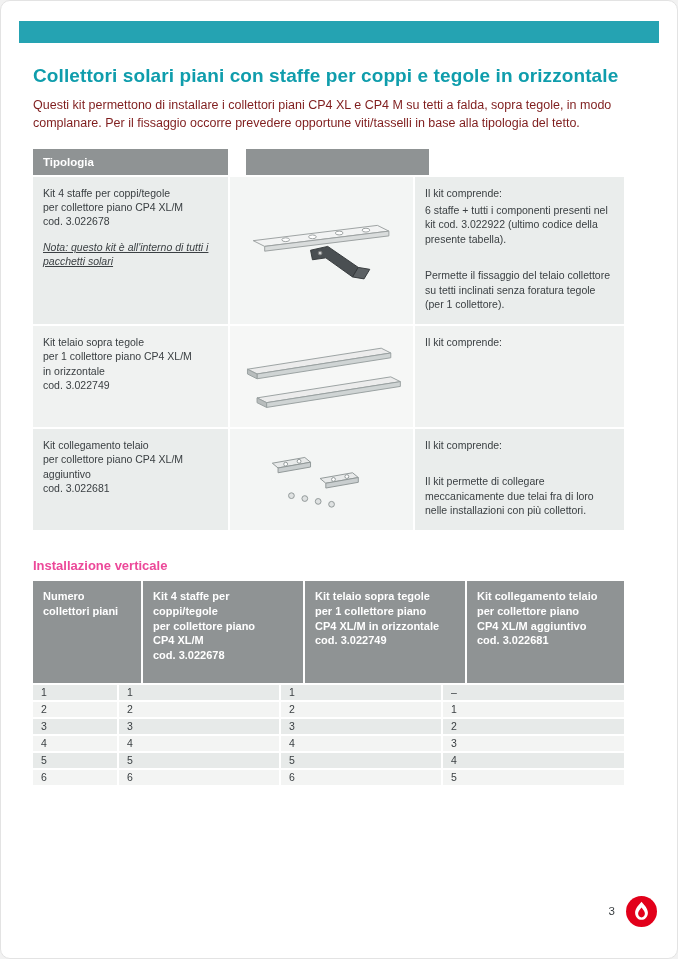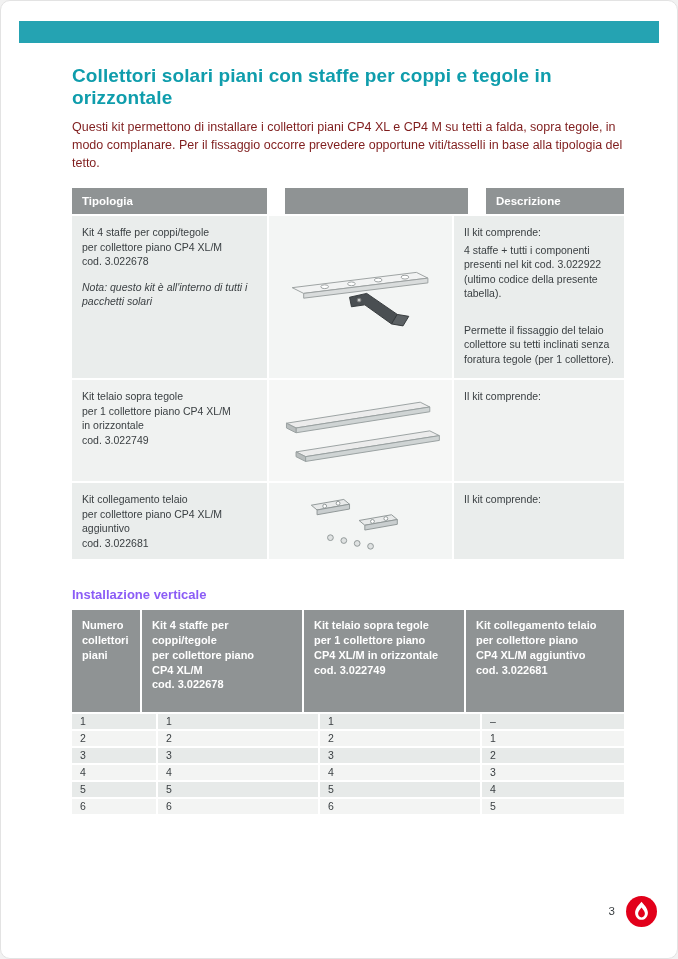--- a/index.html
+++ b/index.html
@@ -4,47 +4,47 @@
 <style>
   * { box-sizing: border-box; }
   html,body { margin:0; padding:0; background:#f2f2f2; }
   body { font-family:"Liberation Sans", sans-serif; }
   .page {
     position:relative; width:678px; height:959px; margin:0 auto;
     background:#ffffff; border-radius:10px; overflow:hidden;
     border:1px solid #e3e3e3;
   }
   .accent-bar { margin:20px 18px 0 18px; height:22px; background:#25a3b2; }
-  .content { padding:0 53px 0 71px; }
+  .content { padding:0 53px 0 32px; }
   .page-title { margin:22px 0 10px 0; font-size:19px; font-weight:bold; color:#0f9dac; letter-spacing:0.1px; }
   .intro { margin:0 0 16px 0; font-size:12.5px; line-height:1.42; color:#7f1d1d; }
   .pre { white-space:pre-line; }
 
   
   .kits-header { display:flex; gap:18px; }
   .kh { background:#8f9394; color:#ffffff; font-weight:bold; font-size:11.5px; padding:7px 10px; }
   .kh.c1 { width:195px; } .kh.c2 { width:183px; } .kh.c3 { flex:1; }
   .kit-row { display:flex; gap:2px; margin-top:2px; align-items:stretch; }
   .kit-row.r1 { min-height:79px; } .kit-row.r2 { min-height:101px; } .kit-row.r3 { min-height:73px; }
   .row-a { --bg:#eaedec; --bgimg:#f3f5f4; }
   .row-b { --bg:#f0f2f1; --bgimg:#f6f7f6; }
   .kc { padding:9px 10px; font-size:10.5px; line-height:1.38; color:#3b4043; background:var(--bg); }
   .kc.c1 { width:195px; }
   .kc.c2 { width:183px; background:var(--bgimg); display:flex; align-items:center; justify-content:center; padding:4px; }
   .kc.c3 { flex:1; }
-  .kit-note { font-style:italic; margin-top:11px; }
+  .kit-note { font-style:italic; margin-top:11px;text-decoration:underline; }
   .desc-p { margin:0 0 3px 0; }
   .desc-gap { margin-top:22px; }
   .kit-img { width:172px; height:auto; display:block; }
 
   
-  .section-heading { margin:28px 0 8px 0; font-size:13px; font-weight:bold; color:#8b5cf6; }
+  .section-heading { margin:28px 0 8px 0; font-size:13px; font-weight:bold; color:#ec4899; }
   .vt-header { display:flex; gap:2px; }
   .vh { background:#8f9394; color:#ffffff; font-weight:bold; font-size:11px; line-height:1.35; padding:8px 10px; min-height:102px; }
-  .vh.c1 { width:68px; } .vh.c2 { width:160px; } .vh.c3 { width:160px; } .vh.c4 { flex:1; }
+  .vh.c1 { width:108px; } .vh.c2 { width:160px; } .vh.c3 { width:160px; } .vh.c4 { flex:1; }
   .vt-row { display:flex; gap:2px; margin-top:2px; }
   .vc { font-size:10.5px; color:#3b4043; padding:2px 8px; height:15px; line-height:11.5px; }
   .vc.c1 { width:84px; } .vc.c2 { width:160px; } .vc.c3 { width:160px; } .vc.c4 { flex:1; }
   .vt-row.odd .vc { background:#e7eae9; }
   .vt-row.even .vc { background:#f3f4f3; }
 
   
   .page-number { position:absolute; right:62px; top:904px; font-size:11.5px; color:#3b4043; }
   .brand-logo { position:absolute; right:19px; top:894px; width:33px; height:33px; }
 </style>
@@ -57,21 +57,20 @@
 
   <div class="content">
 
     <div class="page-title">Collettori solari piani con staffe per coppi e tegole in orizzontale</div>
     <p class="intro">Questi kit permettono di installare i collettori piani CP4 XL e CP4 M su tetti a falda, sopra tegole, in modo complanare. Per il fissaggio occorre prevedere opportune viti/tasselli in base alla tipologia del tetto.</p>
 
     <div>
       <div class="kits-header">
         <div class="kh c1">Tipologia</div>
         <div class="kh c2"></div>
-        <div class="kh c3">Descrizione</div>
       </div>
 
       <div class="kit-row r1 row-a">
         <div class="kc c1">
           <div class="pre">Kit 4 staffe per coppi/tegole
 per collettore piano CP4 XL/M
 cod. 3.022678</div>
           <div class="kit-note">Nota: questo kit è all'interno di tutti i pacchetti solari</div>
         </div>
         <div class="kc c2">
@@ -82,21 +81,21 @@
             <ellipse cx="80" cy="26" rx="4" ry="2" fill="#ffffff" stroke="#9aa0a0"></ellipse>
             <ellipse cx="108" cy="22" rx="4" ry="2" fill="#ffffff" stroke="#9aa0a0"></ellipse>
             <ellipse cx="136" cy="19" rx="4" ry="2" fill="#ffffff" stroke="#9aa0a0"></ellipse>
             <polygon points="78,40 96,36 128,58 122,68 94,48 80,50" fill="#4a4f52" stroke="#33383a"></polygon>
             <polygon points="122,68 128,58 140,60 134,70" fill="#5c6164" stroke="#33383a"></polygon>
             <circle cx="88" cy="43" r="2" fill="#c8cccc" stroke="#777777"></circle>
           </svg>
         </div>
         <div class="kc c3">
           <p class="desc-p">Il kit comprende:</p>
-          <p class="desc-p">4 staffe + tutti i componenti presenti nel kit cod. 3.022922 (ultimo codice della presente tabella).</p>
+          <p class="desc-p">6 staffe + tutti i componenti presenti nel kit cod. 3.022922 (ultimo codice della presente tabella).</p>
           <p class="desc-p desc-gap">Permette il fissaggio del telaio collettore su tetti inclinati senza foratura tegole (per 1 collettore).</p>
         </div>
       </div>
 
       <div class="kit-row r2 row-b">
         <div class="kc c1">
           <div class="pre">Kit telaio sopra tegole
 per 1 collettore piano CP4 XL/M
 in orizzontale
 cod. 3.022749</div>
@@ -133,20 +132,21 @@
             <circle cx="102" cy="35" r="2" fill="#ffffff" stroke="#8f9696"></circle>
             <circle cx="116" cy="32" r="2" fill="#ffffff" stroke="#8f9696"></circle>
             <circle cx="58" cy="52" r="3" fill="#dfe2e2" stroke="#8f9696"></circle>
             <circle cx="72" cy="55" r="3" fill="#dfe2e2" stroke="#8f9696"></circle>
             <circle cx="86" cy="58" r="3" fill="#dfe2e2" stroke="#8f9696"></circle>
             <circle cx="100" cy="61" r="3" fill="#dfe2e2" stroke="#8f9696"></circle>
           </svg>
         </div>
         <div class="kc c3">
           <p class="desc-p">Il kit comprende:</p>
+          <p class="desc-p desc-gap">Il kit permette di collegare meccanicamente due telai fra di loro nelle installazioni con più collettori.</p>
         </div>
       </div>
     </div>
 
     <div class="section-heading">Installazione verticale</div>
 
     <div>
       <div class="vt-header">
         <div class="vh c1 pre">Numero
 collettori piani</div>

